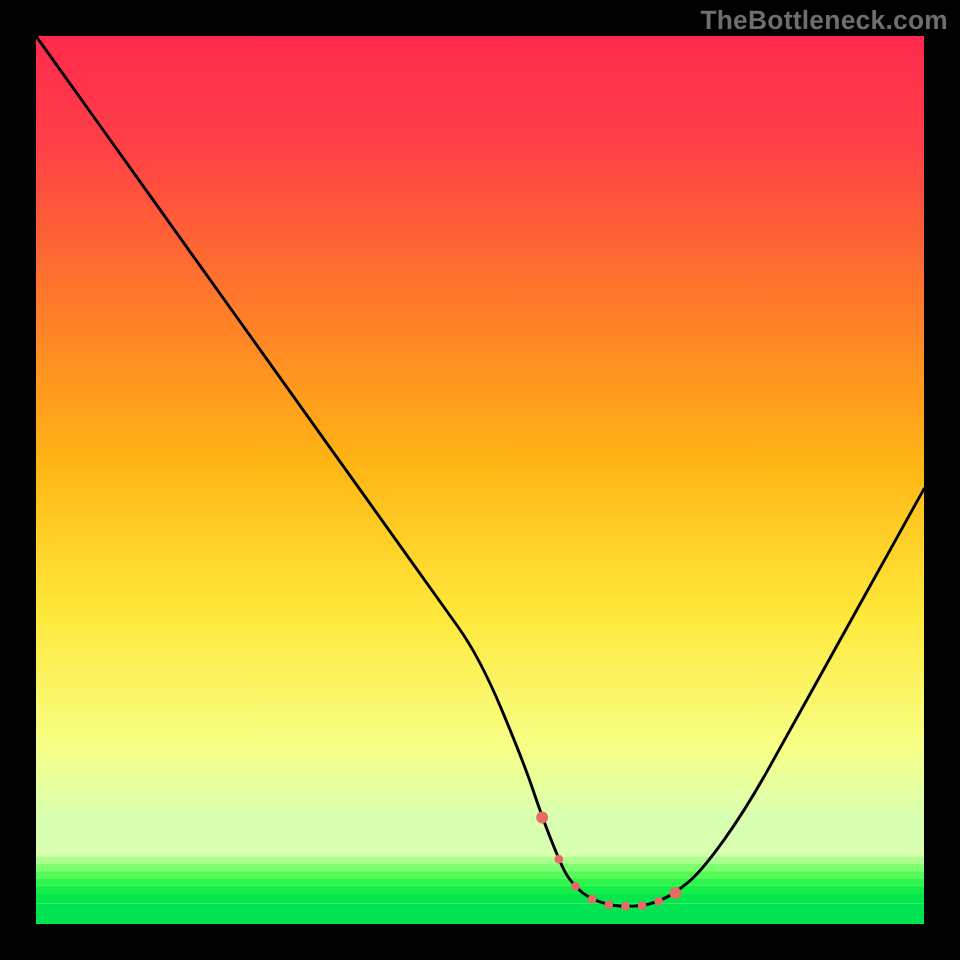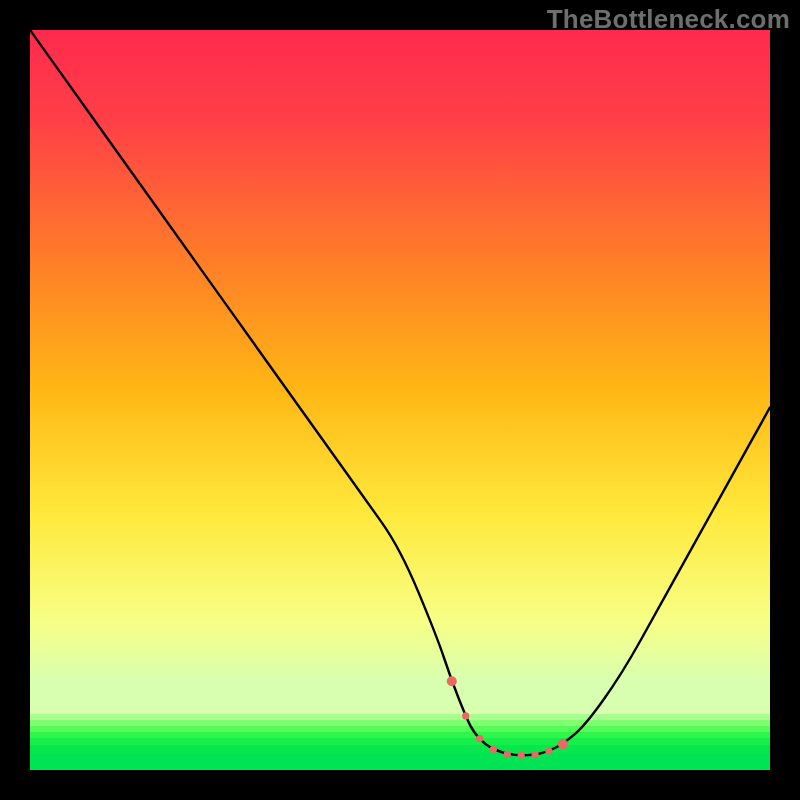--- a/index.html
+++ b/index.html
@@ -31,21 +31,21 @@
   }
   .curve {
     position: absolute;
     left: 0; top: 0; width: 100%; height: 100%;
   }
   .watermark {
     position: absolute;
     top: 4px;
     right: 10px;
     color: #6e6e6e;
-    font-size: 26px;
+    font-size: 22px;
     font-weight: 600;
     letter-spacing: 0.2px;
     user-select: none;
   }
 </style>
 </head>
 <body>
 
 <div class="frame">
 

